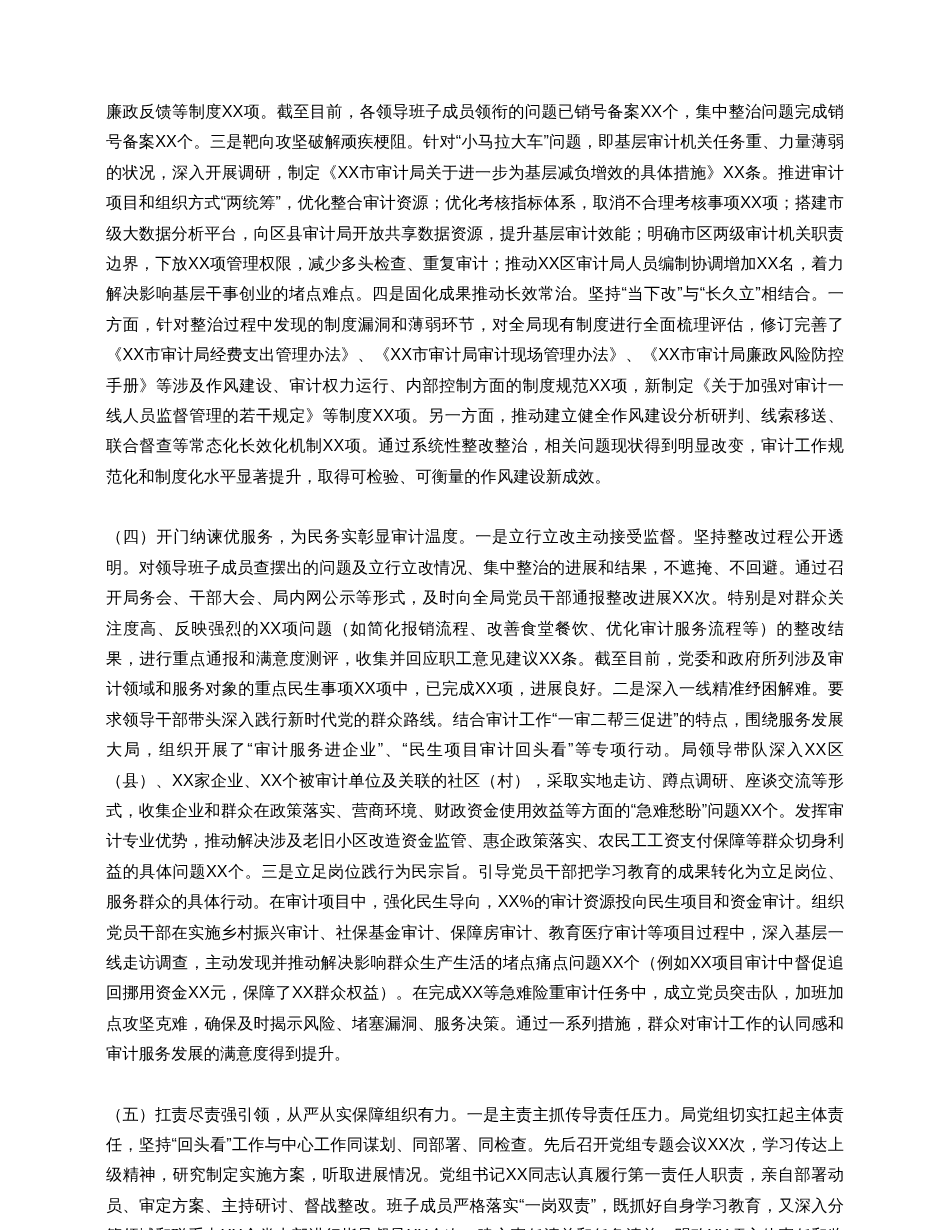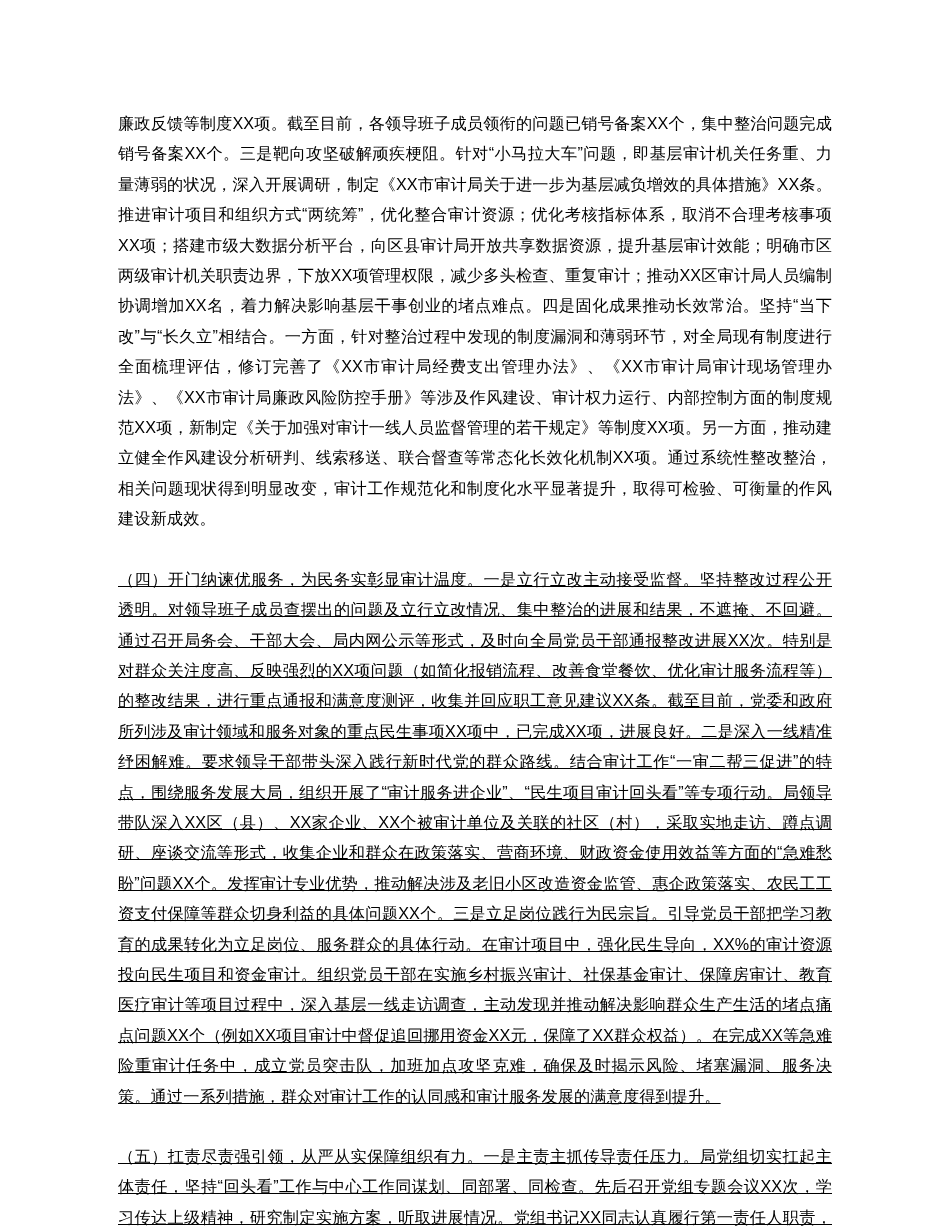--- a/index.html
+++ b/index.html
@@ -22,27 +22,26 @@
   }
   .doc-body {
     width: 738px;
   }
   .para {
     font-size: 16.2px;
     line-height: 30.4px;
     color: #000000;
     text-align: justify;
     text-justify: inter-ideograph;
-    margin: 12px;
+    margin: 0;
     letter-spacing: 0.1px;
     font-family: "Liberation Sans", "DejaVu Sans", sans-serif;
   }
   .para + .para {
     margin-top: 0;
-    text-decoration: underline;
   }
   .para.gap-before {
     margin-top: 30px;
   }
 </style>
 </head>
 <body>
 
 <div class="page">
   <div class="doc-body">

